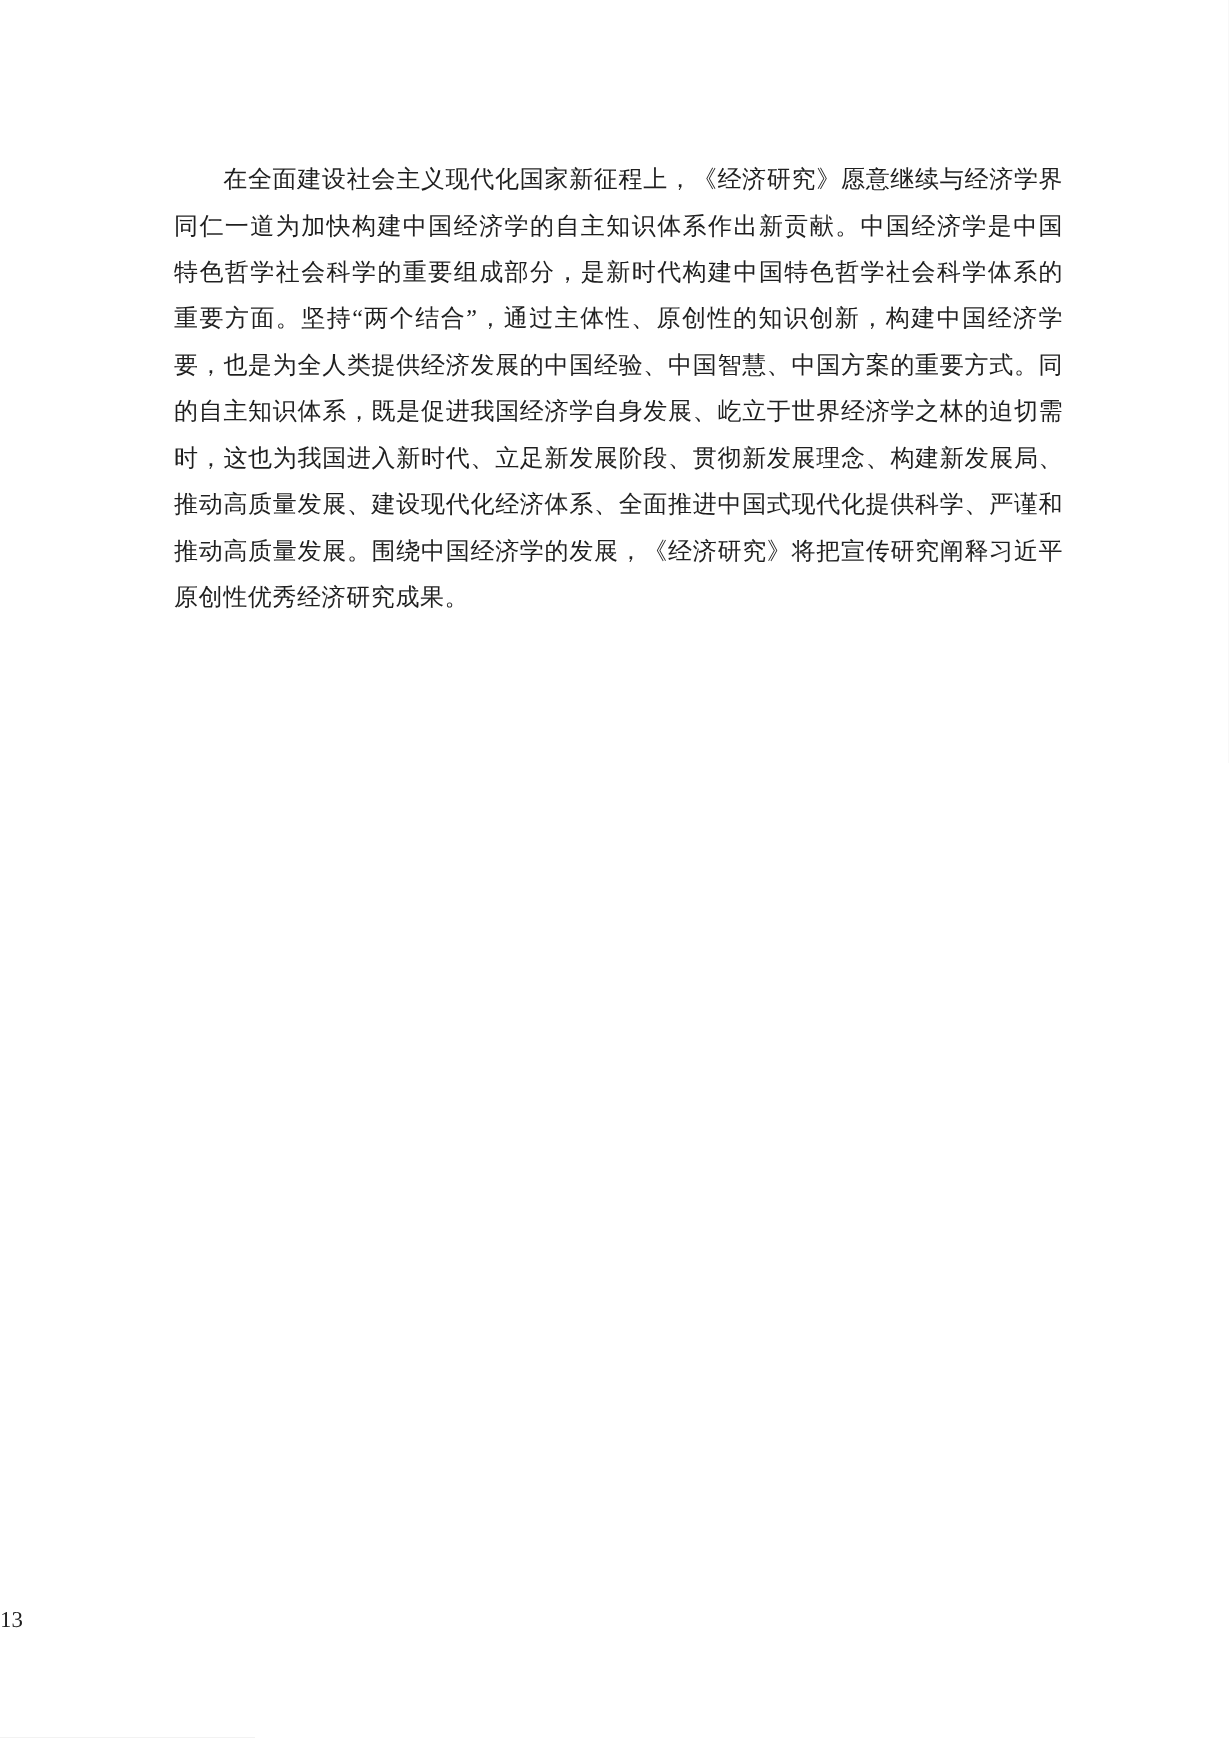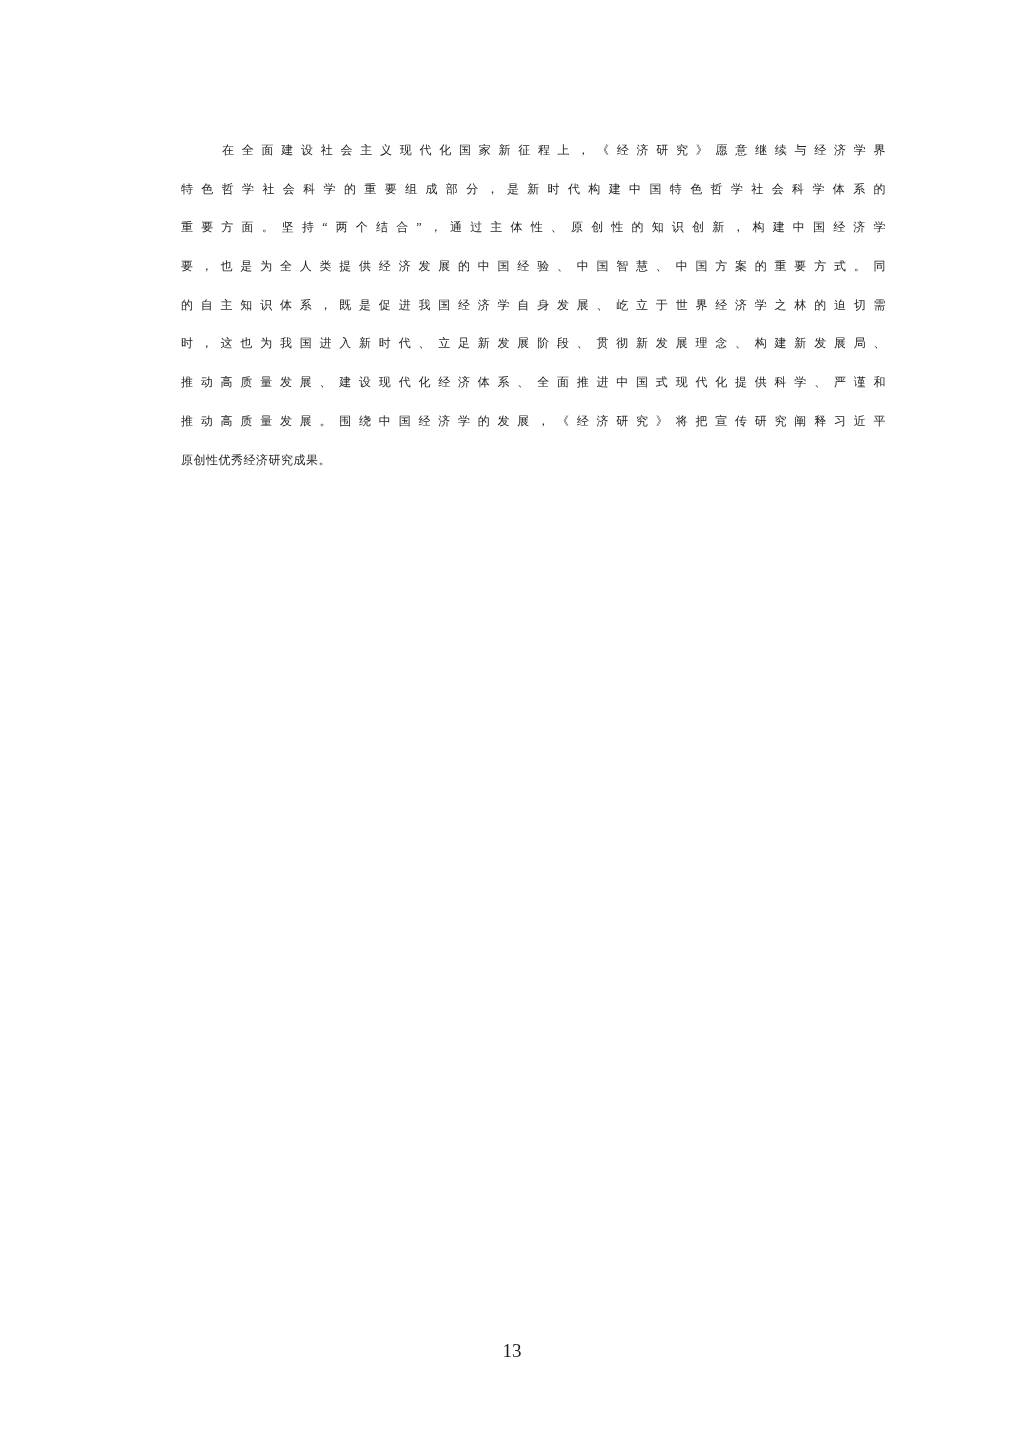--- a/index.html
+++ b/index.html
@@ -17,52 +17,51 @@
     color: #1f1f1f;
     overflow: hidden;
   }
   .text-block {
     position: absolute;
     left: 145px;
     top: 131px;
     width: 741px;
   }
   .line {
-    font-size: 12px;
+    font-size: 20px;
     line-height: 38.7px;
     height: 38.7px;
     text-align: justify;
     text-align-last: justify;
     letter-spacing: 0.5px;
     white-space: normal;
-    margin-left: 36px;
   }
   .line.first {
     text-indent: 41px;
   }
   .line.last {
     text-align: right;
     text-align-last: left;
   }
   .page-number {
     position: absolute;
     left: 0;
     right: 0;
     top: 1340px;
-    text-align: center;
     font-size: 19px;
     color: #1f1f1f;
   }
 </style>
 </head>
 <body>
 
 <div class="page">
   <div class="text-block">
     <div class="line first">在全面建设社会主义现代化国家新征程上，《经济研究》愿意继续与经济学界</div>
+    <div class="line">同仁一道为加快构建中国经济学的自主知识体系作出新贡献。中国经济学是中国</div>
     <div class="line">特色哲学社会科学的重要组成部分，是新时代构建中国特色哲学社会科学体系的</div>
     <div class="line">重要方面。坚持“两个结合”，通过主体性、原创性的知识创新，构建中国经济学</div>
     <div class="line">要，也是为全人类提供经济发展的中国经验、中国智慧、中国方案的重要方式。同</div>
     <div class="line">的自主知识体系，既是促进我国经济学自身发展、屹立于世界经济学之林的迫切需</div>
     <div class="line">时，这也为我国进入新时代、立足新发展阶段、贯彻新发展理念、构建新发展局、</div>
     <div class="line">推动高质量发展、建设现代化经济体系、全面推进中国式现代化提供科学、严谨和</div>
     <div class="line">推动高质量发展。围绕中国经济学的发展，《经济研究》将把宣传研究阐释习近平</div>
     <div class="line last">原创性优秀经济研究成果。</div>
   </div>
 

